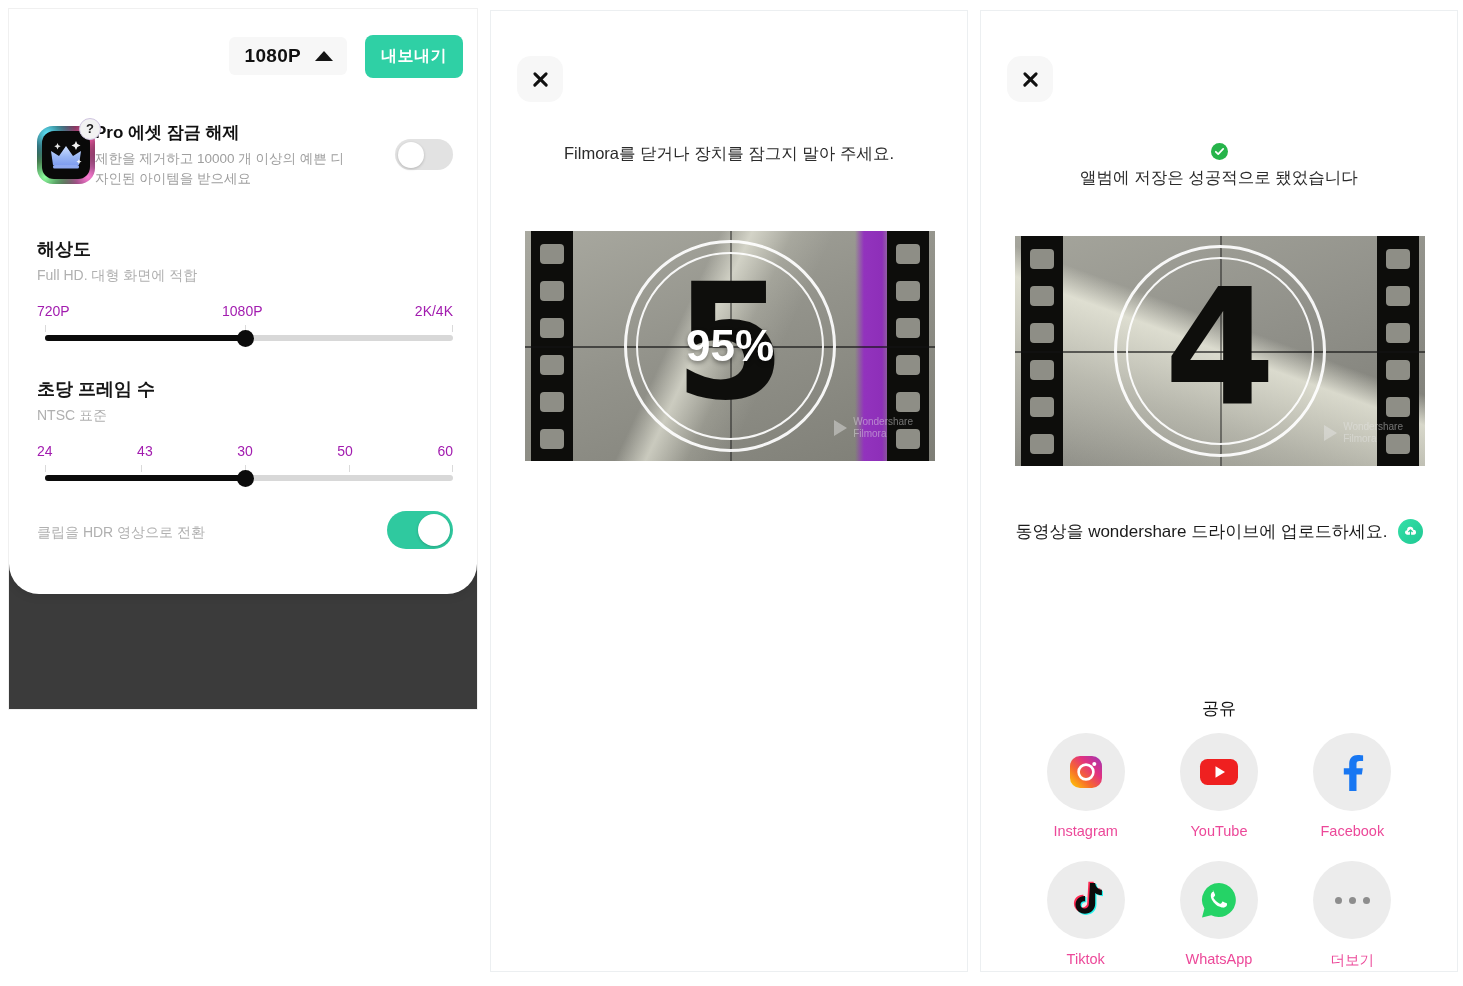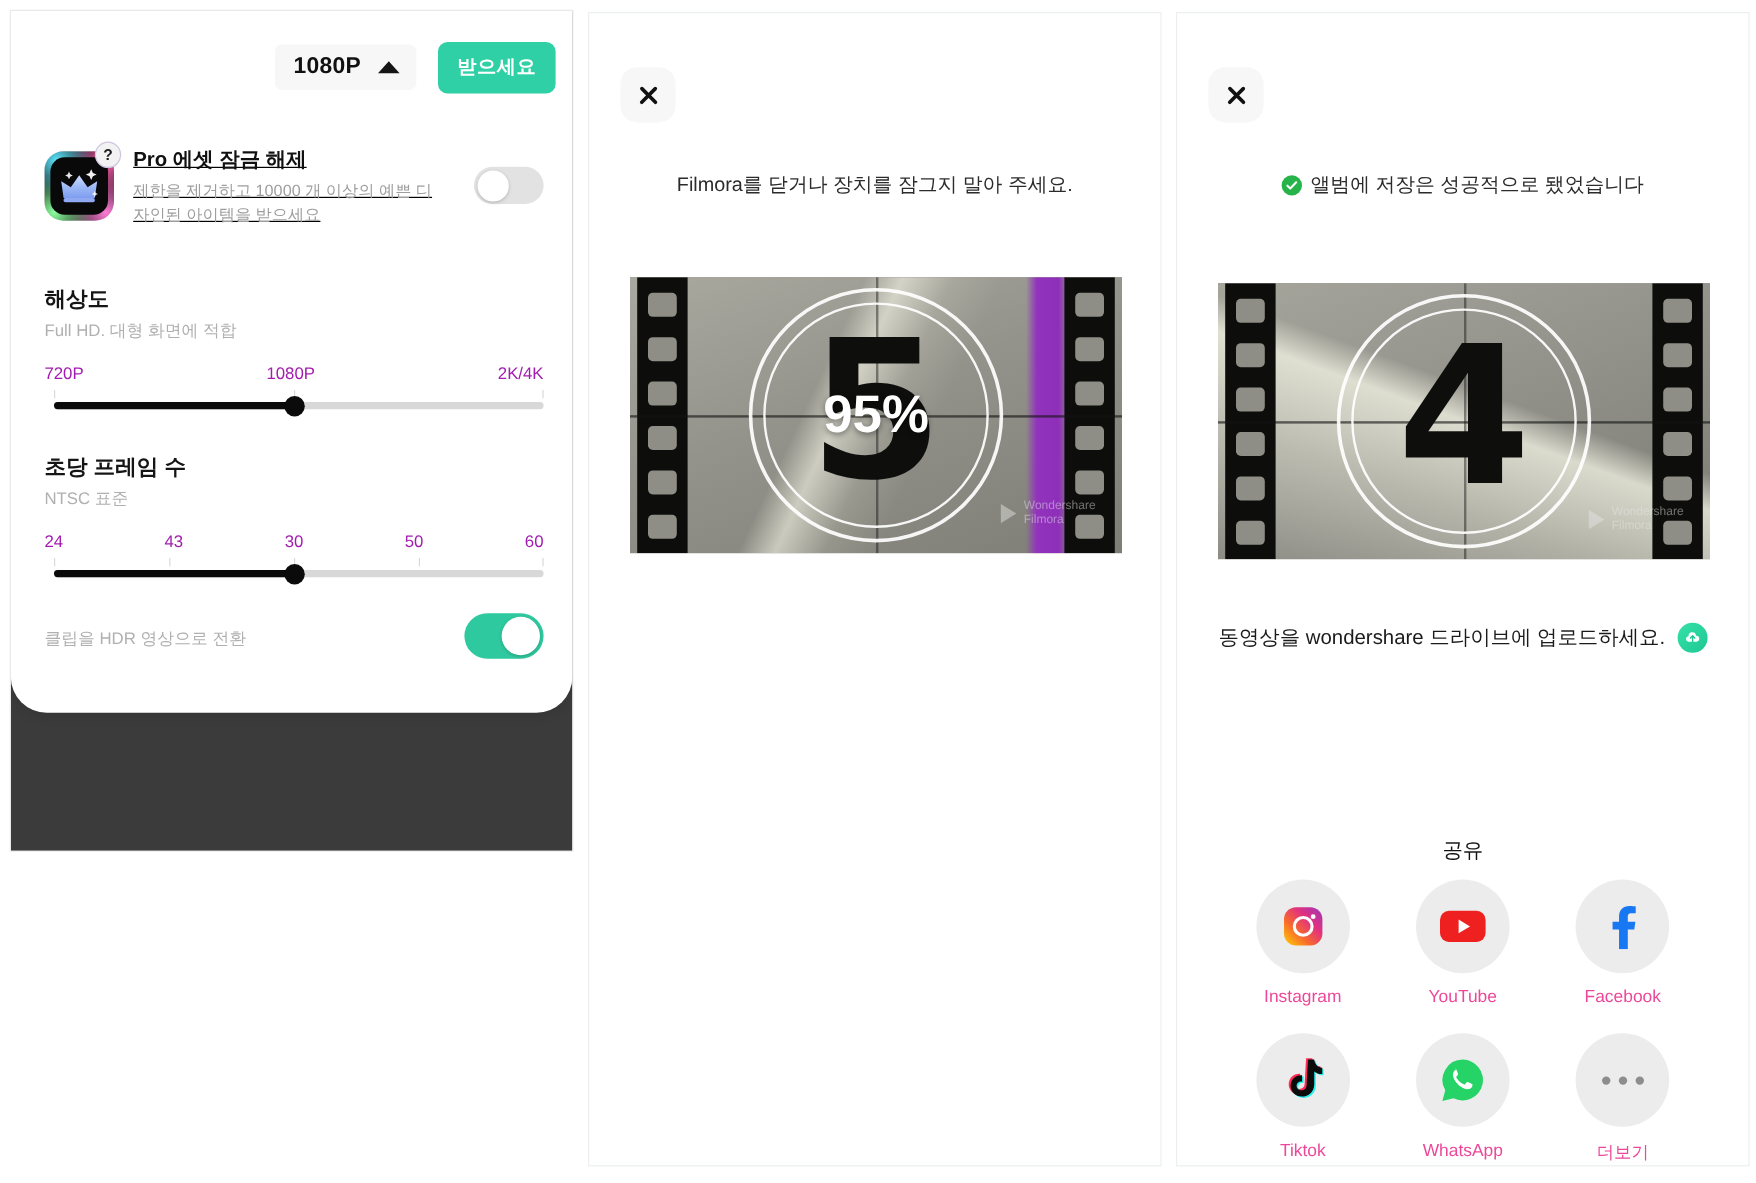--- a/index.html
+++ b/index.html
@@ -110,21 +110,21 @@
     right: -6px; top: -8px;
     width: 22px; height: 22px;
     border-radius: 50%;
     background: #f2f2f2;
     border: 1.5px solid #cfc4e0;
     color: #1b1b1b;
     font-size: 13px; font-weight: bold;
     display: flex; align-items: center; justify-content: center;
     z-index: 3;
   }
-  .pro-text { margin-left: 16px; flex: 1 1 auto; text-decoration: underline; }
+  .pro-text { margin-left: 0; flex: 1 1 auto; }
   .pro-title { font-size: 17px; font-weight: bold; color: #111; }
   .pro-sub { margin-top: 5px; font-size: 13.5px; line-height: 1.45; color: #9e9e9e; max-width: 262px; }
 
   
   .toggle {
     width: 58px; height: 31px;
     border-radius: 16px;
     position: relative;
     flex: 0 0 auto;
     cursor: pointer;
@@ -205,21 +205,21 @@
 
   .status-line {
     position: absolute;
     left: 0; right: 0;
     text-align: center;
     font-size: 16.5px;
     color: #2b2b2b;
     font-weight: 500;
   }
   .status-line.p2 { top: 132px; }
-  .status-line.p3 { top: 132px; display: flex; align-items: center; justify-content: center; gap: 7px; }
+  .status-line.p3 { top: 132px; display: flex; align-items: center; justify-content: center; gap: 7px; flex-direction: column; }
 
   .check-circle {
     width: 17px; height: 17px; border-radius: 50%;
     background: #26b44a;
     display: inline-flex; align-items: center; justify-content: center;
     flex: 0 0 auto;
   }
   .check-circle svg { display: block; }
 
   
@@ -361,21 +361,21 @@
 
   <div class="panel panel-1">
     <div class="p1-darkbg"></div>
     <div class="p1-card">
 
       <div class="p1-topbar">
         <div class="res-chip">
           <span class="res-chip-text">1080P</span>
           <span class="caret-up"></span>
         </div>
-        <button class="export-btn">받으세요</button>
+        <button class="export-btn">내보내기</button>
       </div>
 
       <div class="pro-row">
         <div class="pro-icon-wrap">
           <div class="pro-icon">
             <svg class="crown-svg" width="36" height="32" viewBox="0 0 36 32">
               <defs>
                 <linearGradient id="cg" x1="0" y1="0" x2="0" y2="1">
                   <stop offset="0%" stop-color="#cfe0ff"></stop>
                   <stop offset="55%" stop-color="#9ab7f5"></stop>

